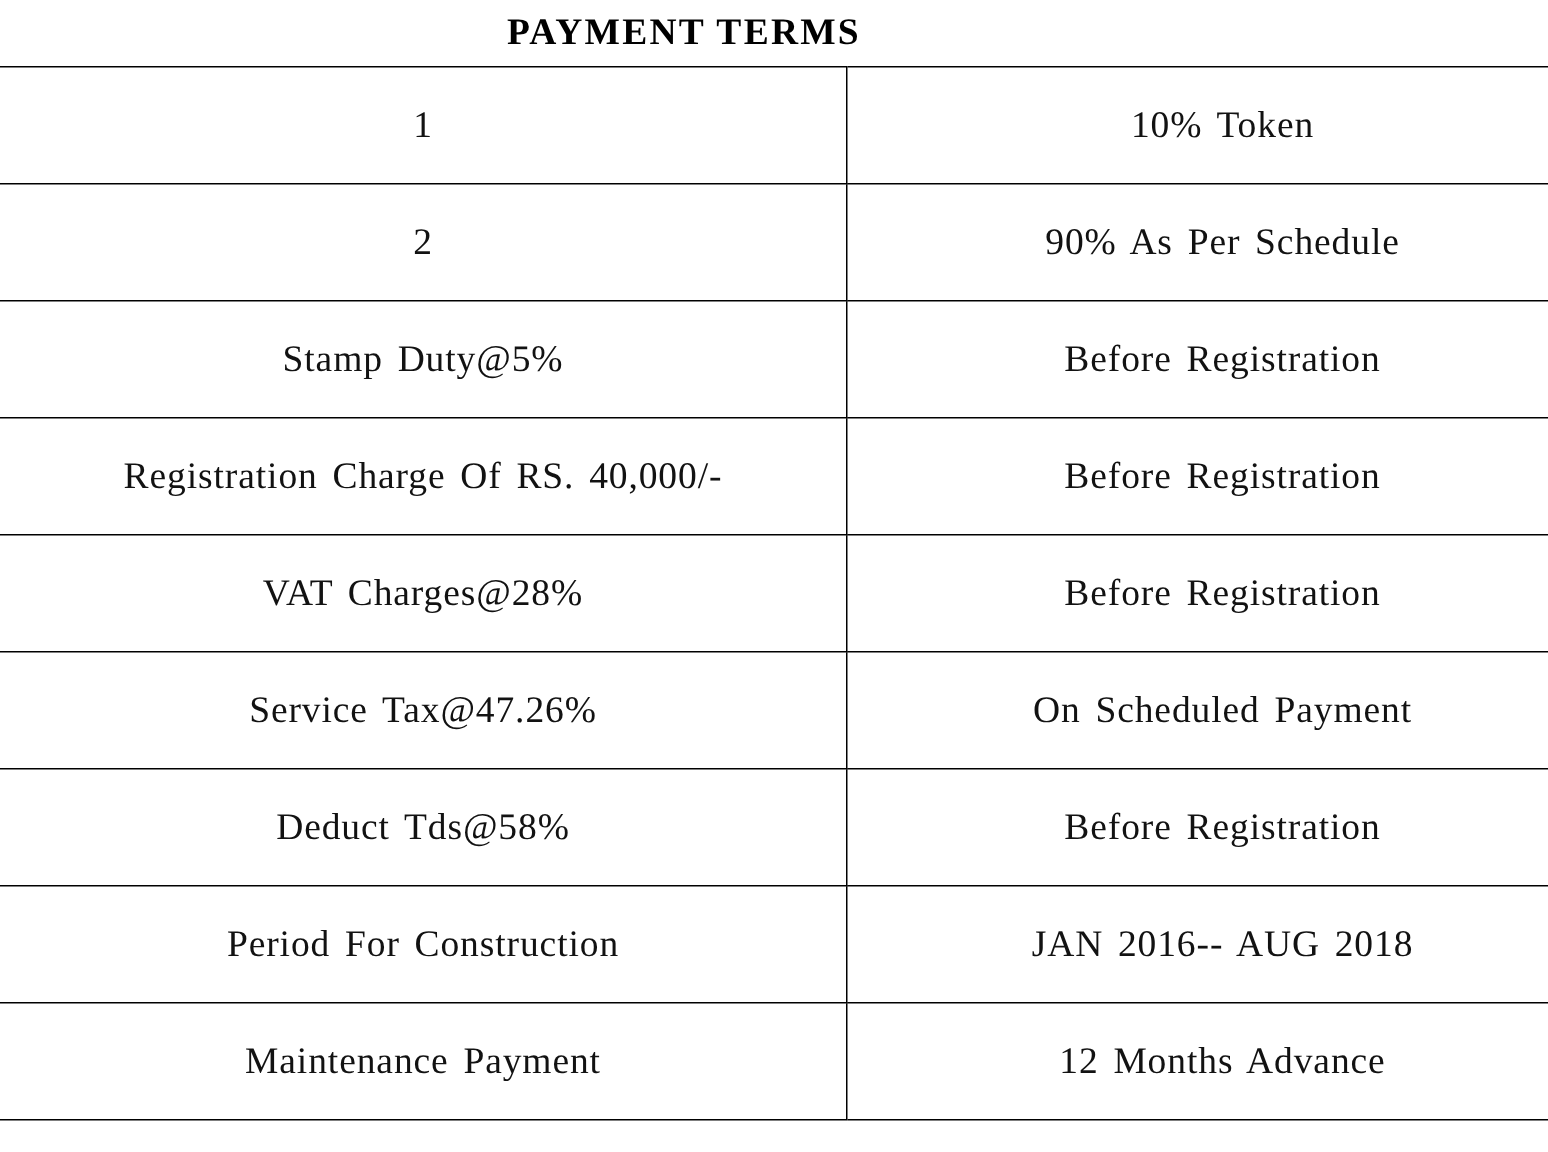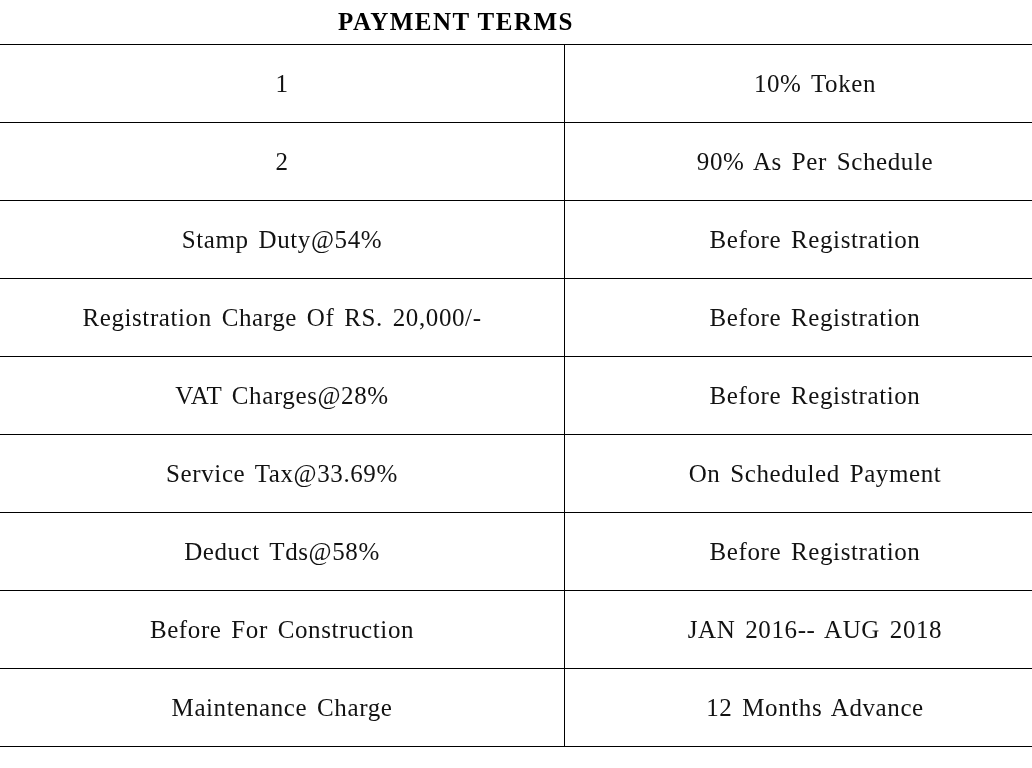--- a/index.html
+++ b/index.html
@@ -80,43 +80,43 @@
     <tbody>
       <tr>
         <td class="col-left">1</td>
         <td class="col-right">10%  Token</td>
       </tr>
       <tr>
         <td class="col-left">2</td>
         <td class="col-right">90% As   Per   Schedule</td>
       </tr>
       <tr>
-        <td class="col-left">Stamp  Duty@54%</td>
+        <td class="col-left">Stamp  Duty@5%</td>
         <td class="col-right">Before  Registration</td>
       </tr>
       <tr>
-        <td class="col-left tight">Registration Charge Of RS. 20,000/-</td>
+        <td class="col-left tight">Registration Charge Of RS. 40,000/-</td>
         <td class="col-right">Before  Registration</td>
       </tr>
       <tr>
         <td class="col-left">VAT  Charges@28%</td>
         <td class="col-right">Before  Registration</td>
       </tr>
       <tr>
-        <td class="col-left">Service  Tax@33.69%</td>
+        <td class="col-left">Service  Tax@47.26%</td>
         <td class="col-right">On  Scheduled    Payment</td>
       </tr>
       <tr>
         <td class="col-left">Deduct   Tds@58%</td>
         <td class="col-right">Before  Registration</td>
       </tr>
       <tr>
-        <td class="col-left">Before  For   Construction</td>
+        <td class="col-left">Period  For   Construction</td>
         <td class="col-right tight">JAN 2016-- AUG 2018</td>
       </tr>
       <tr>
-        <td class="col-left">Maintenance  Charge</td>
+        <td class="col-left">Maintenance  Payment</td>
         <td class="col-right">12  Months   Advance</td>
       </tr>
     </tbody>
   </table>
 
 </div>
 
 </body></html>

